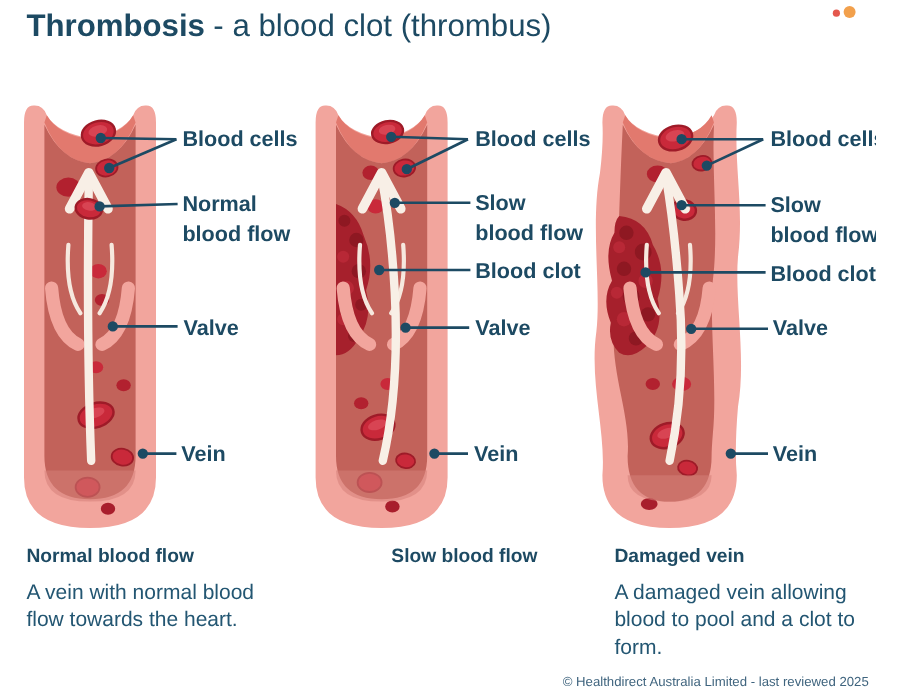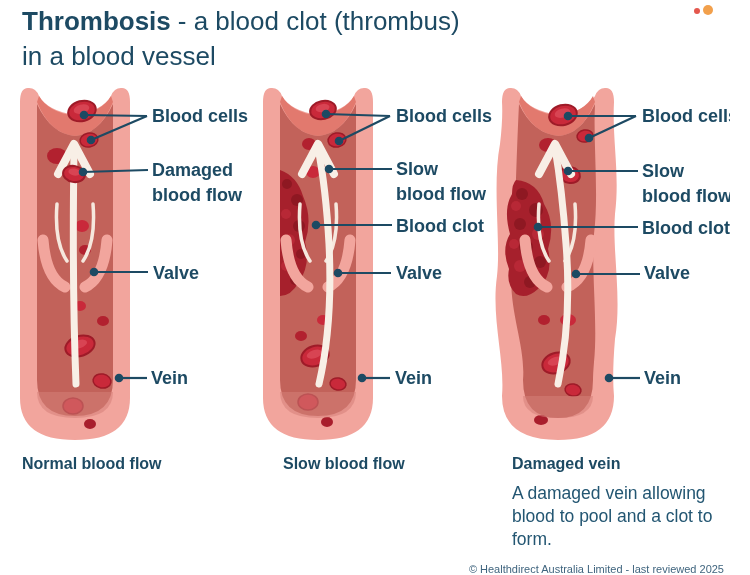--- a/index.html
+++ b/index.html
@@ -23,33 +23,32 @@
   
   .label{position:absolute;font-size:18px;font-weight:600;color:#1d4a63;
          line-height:25px;white-space:nowrap;}
   
   .connectors{position:absolute;left:0;top:0;width:750px;height:575px;pointer-events:none;}
   
   .caption{position:absolute;top:452px;}
   .caption .cap-title{font-size:16px;font-weight:700;color:#1d4a63;line-height:24px;}
   .caption .cap-body{margin-top:6px;font-size:17.5px;font-weight:400;color:#235672;line-height:1.32;}
   .cap-1{left:22px;width:215px;}
-  .cap-2{left:283px;width:228px;}
+  .cap-2{left:273px;width:228px;text-align:center;}
   .cap-3{left:512px;width:240px;}
   
   .copyright{position:absolute;right:6px;top:563px;font-size:11px;color:#3f647e;white-space:nowrap;}
 </style>
 </head>
 <body>
 
 <div class="canvas">
 
   <div class="title">
     <div><span class="t-bold">Thrombosis</span><span class="t-rest">- a blood clot (thrombus)</span></div>
-    <div>in a blood vessel</div>
   </div>
 
   <div class="logo">
     <span class="dot dot-small"></span>
     <span class="dot dot-big"></span>
   </div>
 
   <div class="vein-box" style="left:10px;">
     <svg viewBox="0 0 130 370" preserveAspectRatio="none">
       <path d="M10 18 Q10 3 19 4 Q26 4 29 12 Q38 27 65 31 Q92 27 101 12 Q104 4 111 4 Q120 3 120 18 L120 314 Q120 356 65 356 Q10 356 10 314 Z" fill="#F2A59D"></path>
@@ -209,21 +208,21 @@
         <circle cx="538" cy="227" r="3.2"></circle>
       <line x1="576" y1="274" x2="640" y2="274"></line>
         <circle cx="576" cy="274" r="3.2"></circle>
       <line x1="609" y1="378" x2="640" y2="378"></line>
         <circle cx="609" cy="378" r="3.2"></circle>
     </g>
   </svg>
 
   <div class="label" style="left:152px;top:104px;">Blood cells</div>
   <div class="label" style="left:152px;top:158px;">
-    <div>Damaged</div>
+    <div>Normal</div>
     <div>blood flow</div>
   </div>
   <div class="label" style="left:153px;top:261px;">Valve</div>
   <div class="label" style="left:151px;top:366px;">Vein</div>
 
   <div class="label" style="left:396px;top:104px;">Blood cells</div>
   <div class="label" style="left:396px;top:157px;">
     <div>Slow</div>
     <div>blood flow</div>
   </div>
@@ -235,20 +234,21 @@
   <div class="label" style="left:642px;top:159px;">
     <div>Slow</div>
     <div>blood flow</div>
   </div>
   <div class="label" style="left:642px;top:216px;">Blood clot</div>
   <div class="label" style="left:644px;top:261px;">Valve</div>
   <div class="label" style="left:644px;top:366px;">Vein</div>
 
   <div class="caption cap-1">
     <div class="cap-title">Normal blood flow</div>
+    <div class="cap-body">A vein with normal blood flow towards the heart.</div>
   </div>
   <div class="caption cap-2">
     <div class="cap-title">Slow blood flow</div>
   </div>
   <div class="caption cap-3">
     <div class="cap-title">Damaged vein</div>
     <div class="cap-body">A damaged vein allowing blood to pool and a clot to form.</div>
   </div>
 
   <div class="copyright">© Healthdirect Australia Limited - last reviewed 2025</div>

